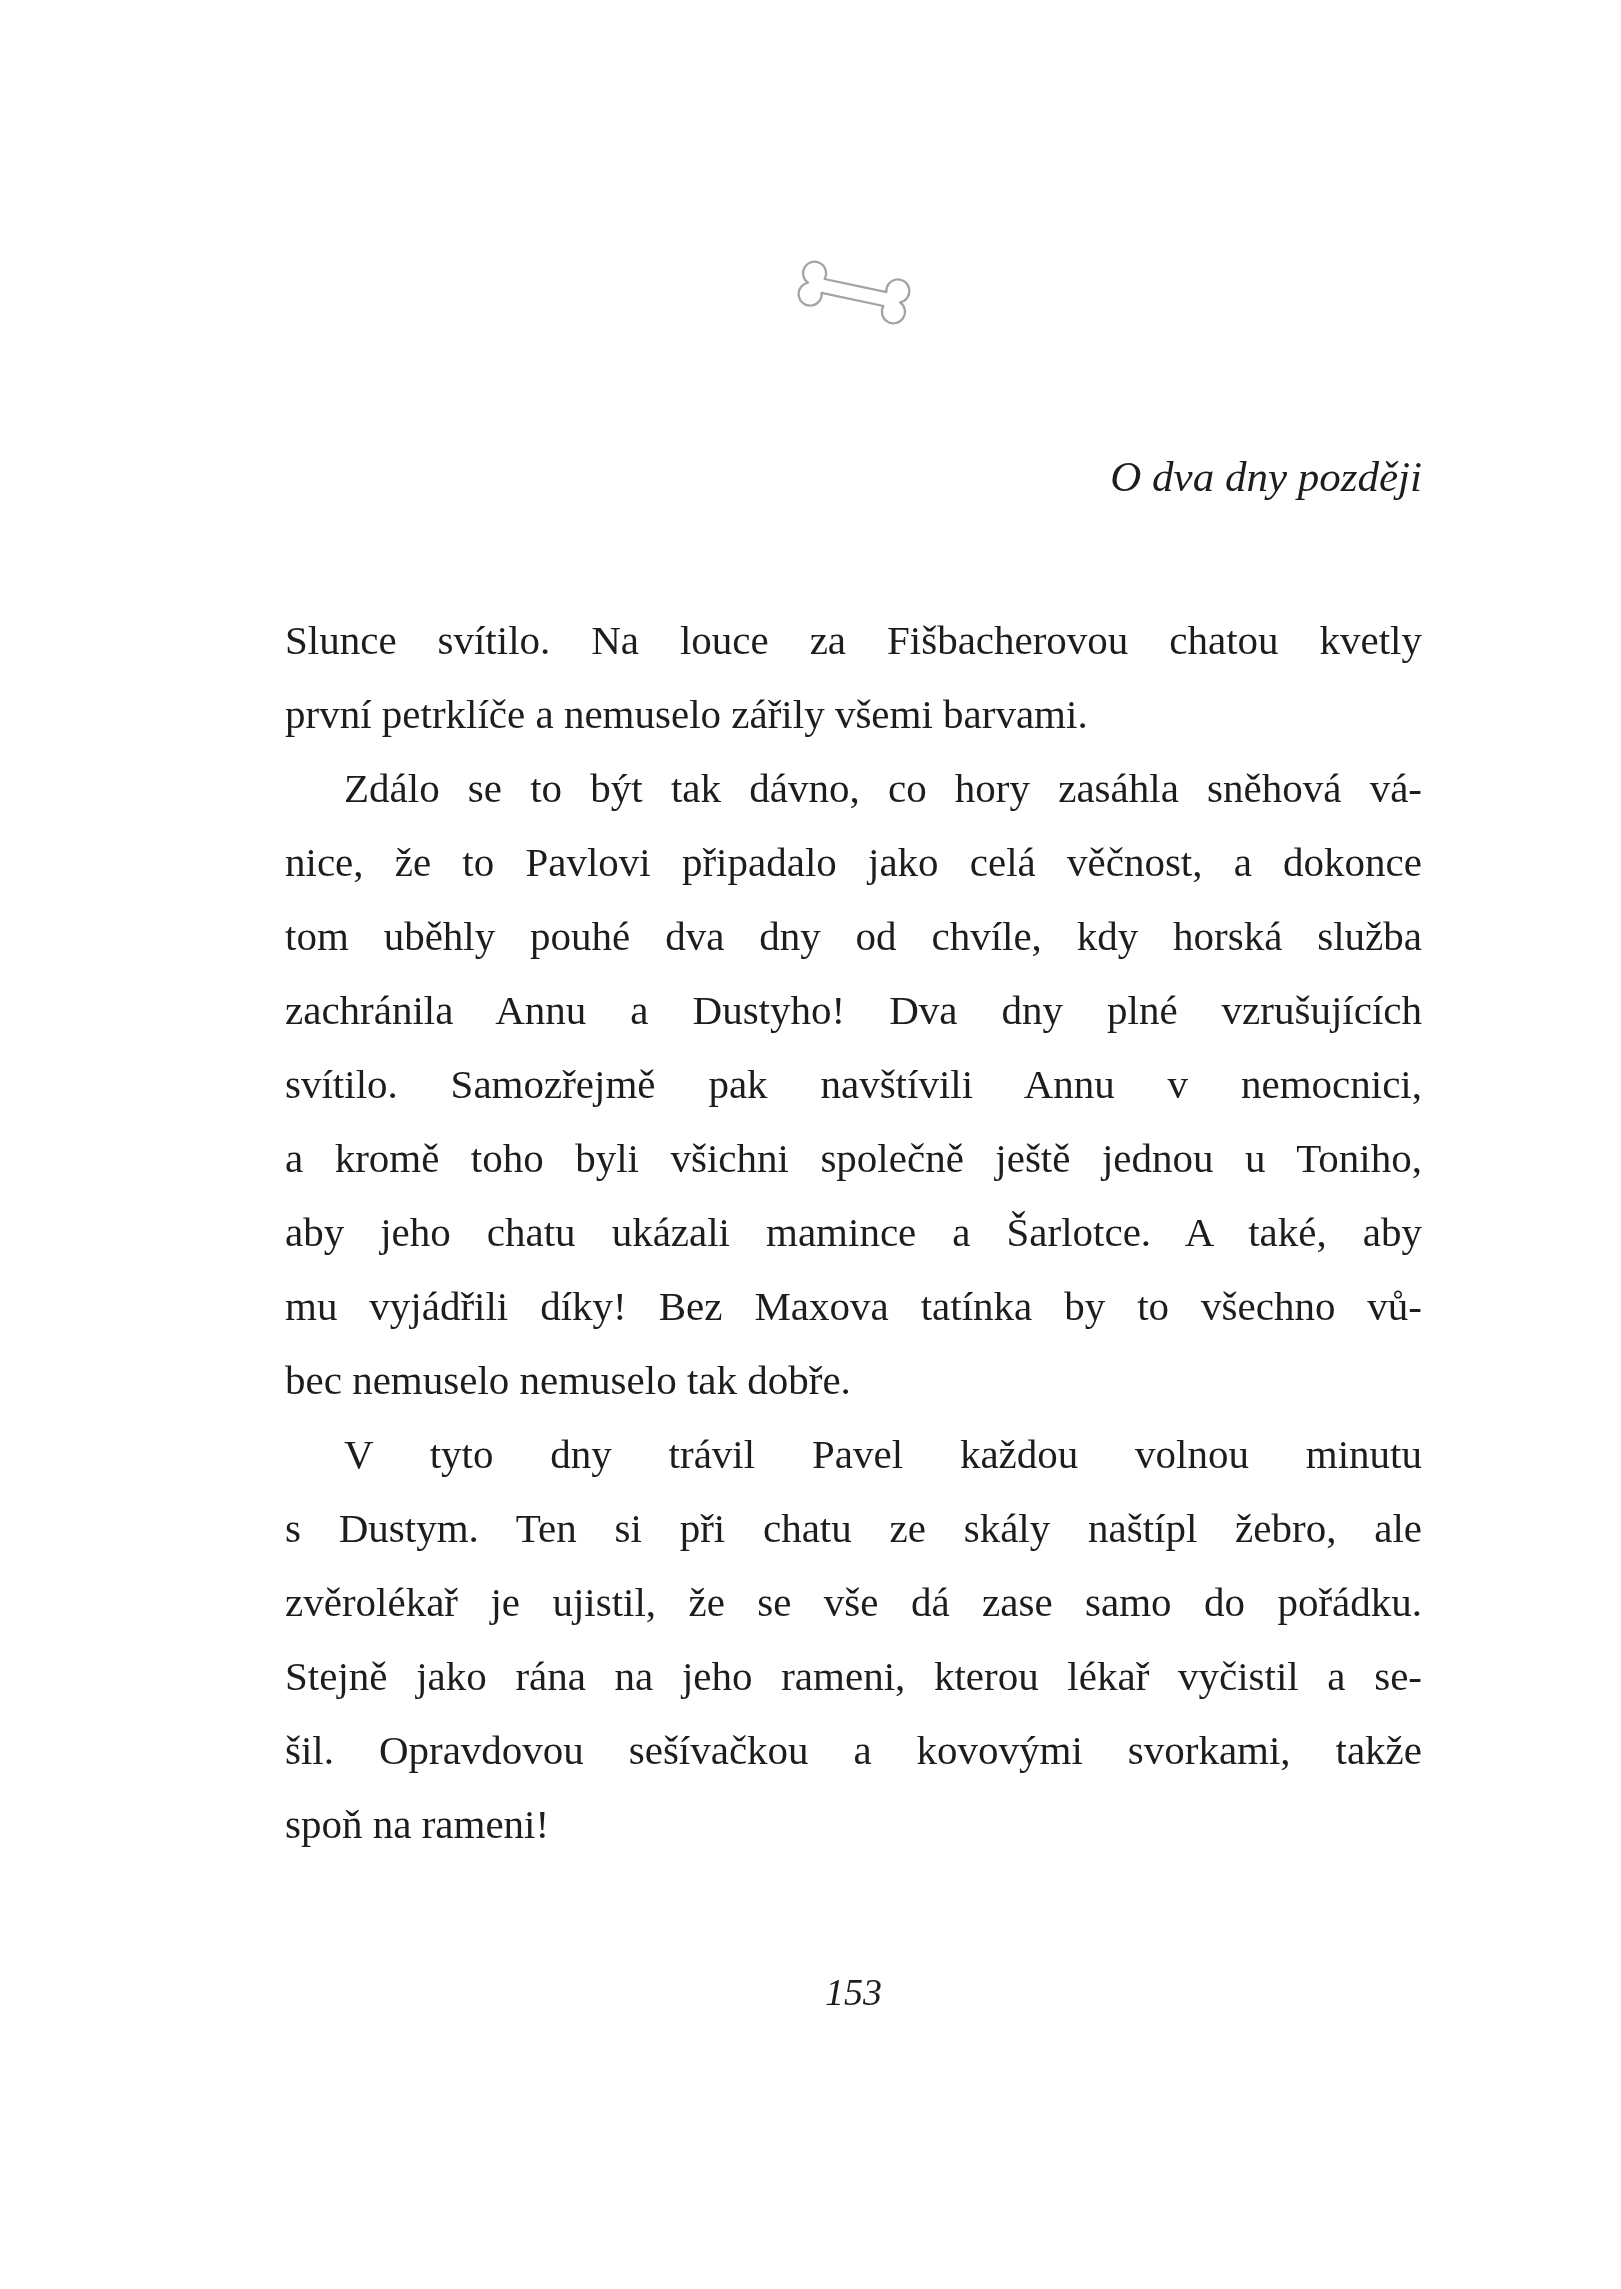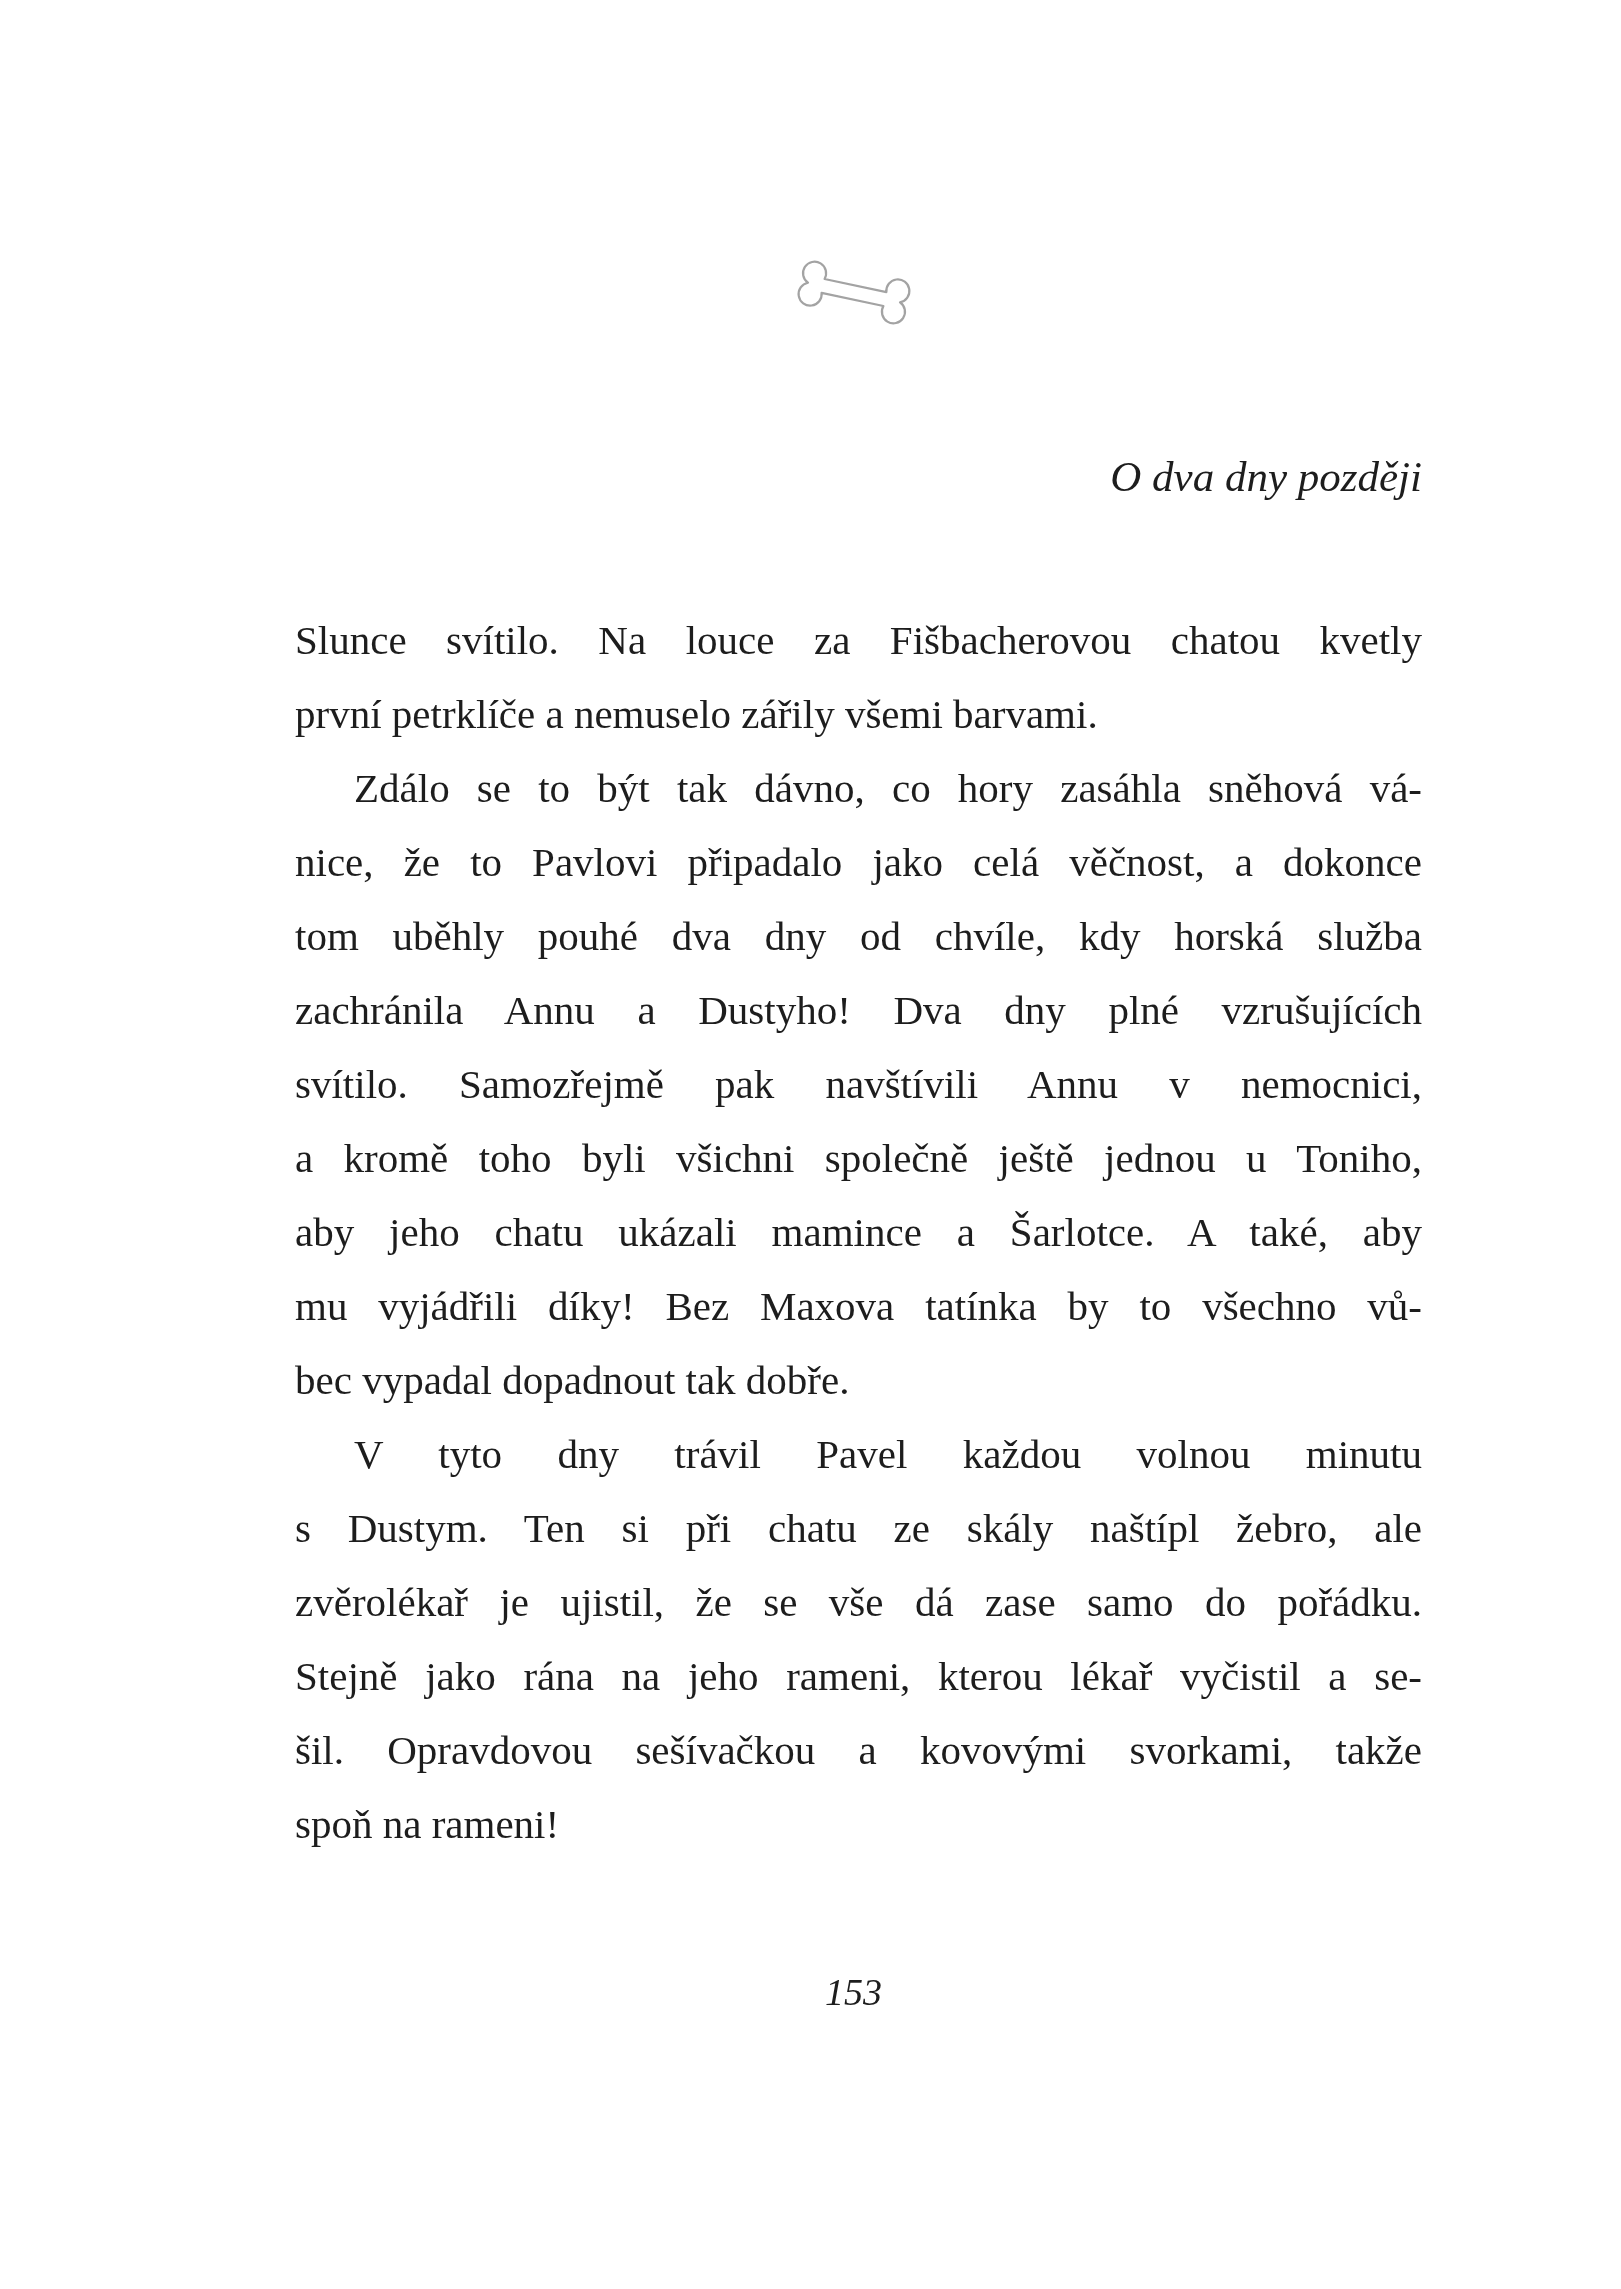--- a/index.html
+++ b/index.html
@@ -28,21 +28,20 @@
   }
   .scene-heading {
     margin-top: 111px;
     text-align: right;
     font-style: italic;
     font-size: 43px;
     line-height: 53px;
   }
   .body-text {
     margin-top: 100px;
-    margin-left: 10px;
   }
   .paragraph {
     margin: 0;
     padding: 0;
   }
   .line {
     font-size: 41px;
     line-height: 74px;
     text-align: justify;
     text-align-last: justify;
@@ -92,21 +91,21 @@
         </div>
         <div class="paragraph">
           <div class="line indent">Zdálo se to být tak dávno, co hory zasáhla sněhová vá-</div>
           <div class="line">nice, že to Pavlovi připadalo jako celá věčnost, a dokonce</div>
           <div class="line">tom uběhly pouhé dva dny od chvíle, kdy horská služba</div>
           <div class="line">zachránila Annu a Dustyho! Dva dny plné vzrušujících</div>
           <div class="line">svítilo. Samozřejmě pak navštívili Annu v nemocnici,</div>
           <div class="line">a kromě toho byli všichni společně ještě jednou u Toniho,</div>
           <div class="line">aby jeho chatu ukázali mamince a Šarlotce. A také, aby</div>
           <div class="line">mu vyjádřili díky! Bez Maxova tatínka by to všechno vů-</div>
-          <div class="line last">bec vypadal dopadnout tak dobře.</div>
+          <div class="line last">bec nemuselo nemuselo tak dobře.</div>
         </div>
         <div class="paragraph">
           <div class="line indent">V tyto dny trávil Pavel každou volnou minutu</div>
           <div class="line">s Dustym. Ten si při chatu ze skály naštípl žebro, ale</div>
           <div class="line">zvěrolékař je ujistil, že se vše dá zase samo do pořádku.</div>
           <div class="line">Stejně jako rána na jeho rameni, kterou lékař vyčistil a se-</div>
           <div class="line">šil. Opravdovou sešívačkou a kovovými svorkami, takže</div>
           <div class="line last">spoň na rameni!</div>
         </div>
       </div>

